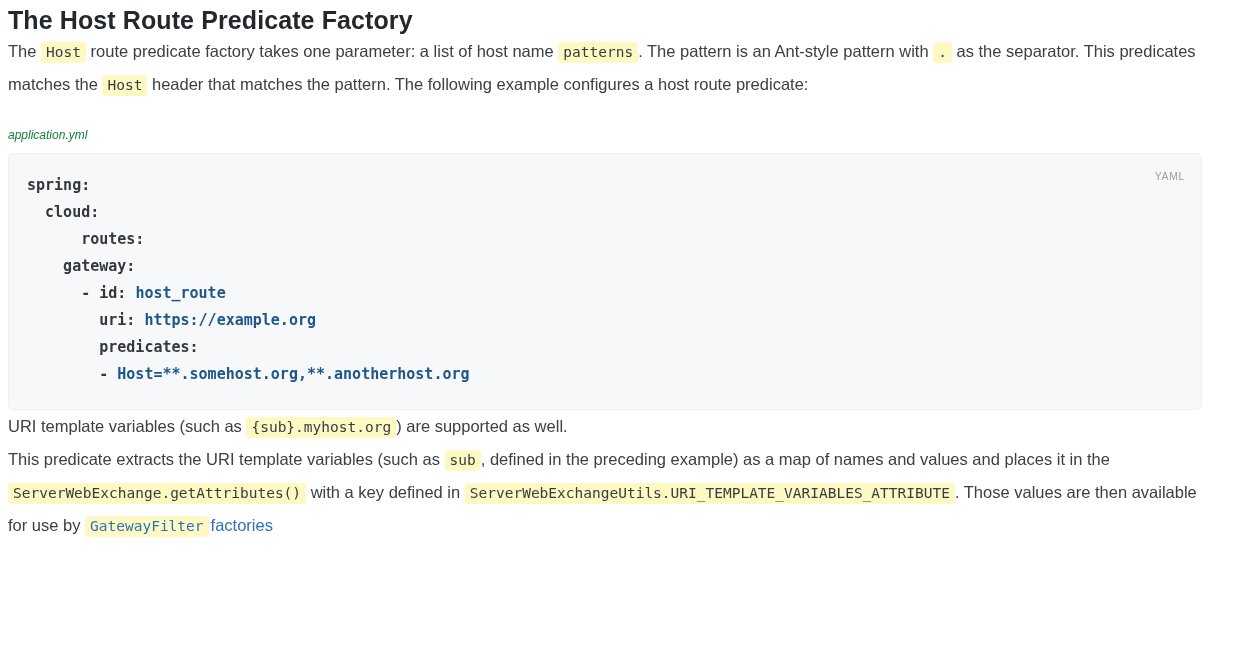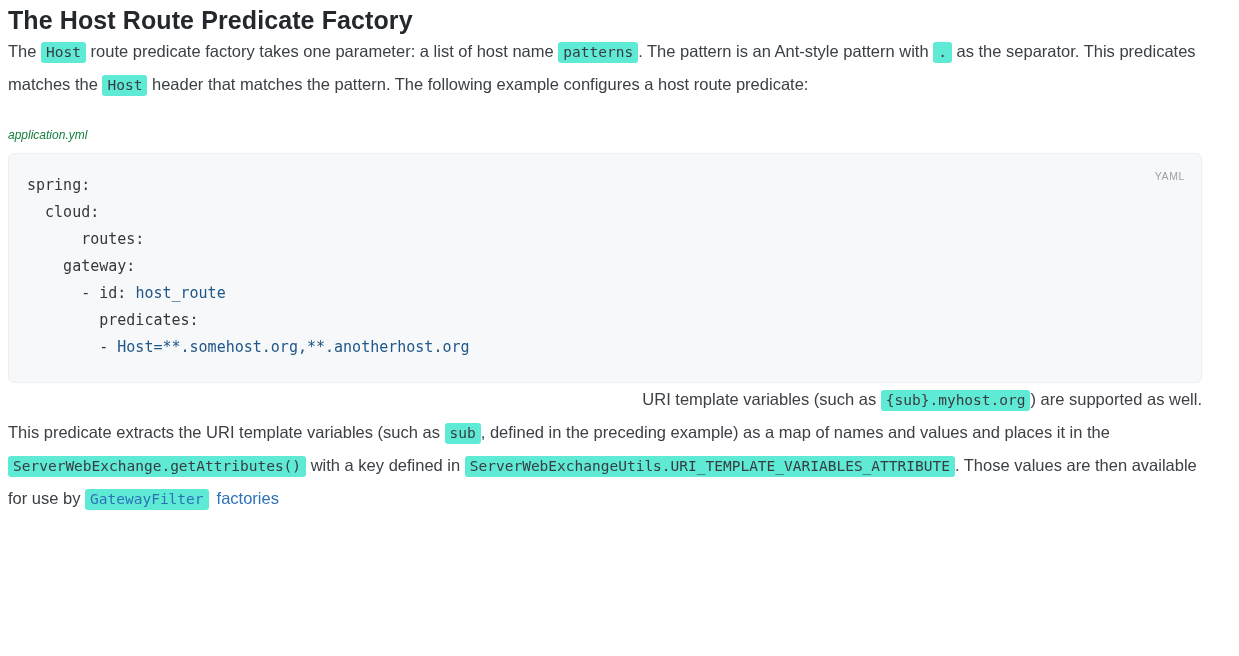--- a/index.html
+++ b/index.html
@@ -22,26 +22,26 @@
     color: #24272b;
     margin: 2px 0 0 0;
     letter-spacing: 0.1px;
   }
   p.para {
     line-height: 32px;
     margin: 0;
     hyphens: manual;
   }
   .para-1 { margin-top: 29px; }
-  .gap-after-block { margin-top: 24px; text-align: right; }
+  .gap-after-block { margin-top: 24px; }
   .para-std { margin-top: 21px; }
   code.inline {
     font-family: "DejaVu Sans Mono", "Liberation Mono", monospace;
     font-size: 14.5px;
-    background: #5eead4;
+    background: #fef9c3;
     border-radius: 3px;
     padding: 2px 5px 3px 5px;
     color: #383d42;
     white-space: nowrap;
   }
   .code-title {
     font-style: italic;
     font-size: 12px;
     color: #15803d;
     margin: 24px 0 0 0;
@@ -62,48 +62,49 @@
   .lang-badge {
     position: absolute;
     top: 9px;
     right: 16px;
     font-family: "Liberation Sans", sans-serif;
     font-size: 10.5px;
     letter-spacing: 0.6px;
     color: #9ba1a7;
     text-align: center;
   }
-  .code-line { white-space: pre; }
+  .code-line { white-space: pre; font-weight: bold; }
   .code-line .val { color: #20578a; text-align: right; }
   a.doclink {
     color: #2d72b8;
     text-decoration: none;
     cursor: pointer;
   }
   a.doclink code.inline { color: #2d72b8; }
-  a.doclink .link-word { margin-left: 8px; }
+  a.doclink .link-word { margin-left: 2px; }
 </style>
 </head>
 <body>
 
 <div class="page">
 
   <h1 class="title">The Host Route Predicate Factory</h1>
 
   <p class="para para-1"><span>The </span><code class="inline">Host</code><span> route predicate factory takes one parameter: a list of host name </span><code class="inline">patterns</code><span>. The pattern is an Ant-style pattern with </span><code class="inline">.</code><span> as the sepa­rator. This predicates matches the </span><code class="inline">Host</code><span> header that matches the pattern. The following example configures a host route predicate:</span></p>
 
   <div class="code-title">application.yml</div>
 
   <div class="code-block">
     <span class="lang-badge">YAML</span>
     <div class="code-line"><span>spring:</span><span class="val"></span></div>
     <div class="code-line"><span>  cloud:</span><span class="val"></span></div>
     <div class="code-line"><span>      routes:</span><span class="val"></span></div>
     <div class="code-line"><span>    gateway:</span><span class="val"></span></div>
     <div class="code-line"><span>      - id: </span><span class="val">host_route</span></div>
+    <div class="code-line"><span>        uri: </span><span class="val">https://example.org</span></div>
     <div class="code-line"><span>        predicates:</span><span class="val"></span></div>
     <div class="code-line"><span>        - </span><span class="val">Host=**.somehost.org,**.anotherhost.org</span></div>
   </div>
 
   <p class="para gap-after-block"><span>URI template variables (such as </span><code class="inline">{sub}.myhost.org</code><span>) are supported as well.</span></p>
 
 
   <p class="para para-std"><span>This predicate extracts the URI template variables (such as </span><code class="inline">sub</code><span>, defined in the preceding example) as a map of names and values and places it in the </span><code class="inline">ServerWebExchange.getAttributes()</code><span> with a key defined in </span><code class="inline">ServerWebExchangeUtils.URI_TEMPLATE_VARIABLES_ATTRIBUTE</code><span>. Those values are then available for use by </span><a class="doclink"><code class="inline">GatewayFilter</code><span class="link-word">factories</span></a></p>
 
 </div>

